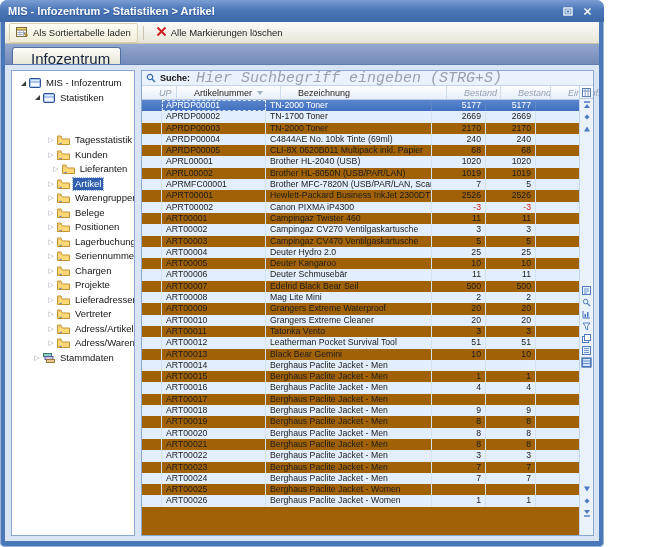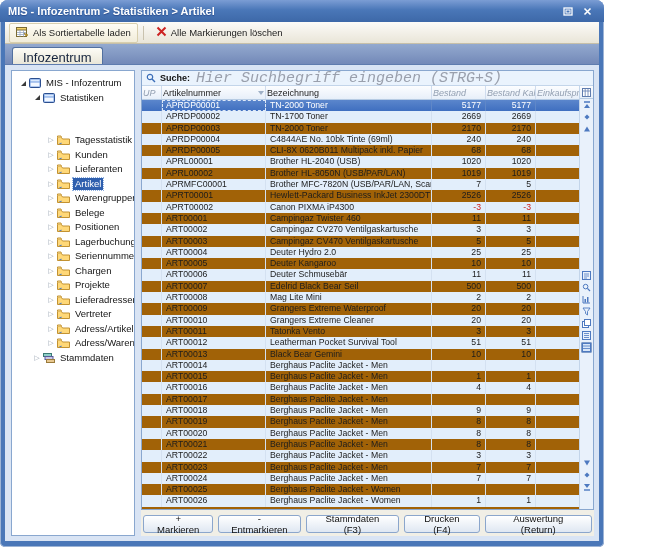--- a/index.html
+++ b/index.html
@@ -15,21 +15,21 @@
   
   .frame{flex:1;margin:0 5px 6px 5px;display:flex;flex-direction:column;background:#dde8f6;overflow:hidden;}
   
   .toolbar{height:22px;flex:none;display:flex;align-items:center;background:linear-gradient(#fcfbf8,#e9e5d8);
     border-bottom:1px solid #c6bfa9;padding:0 4px;}
   .tool-btn{display:flex;align-items:center;gap:4px;font-size:9.5px;color:#1c1c1c;padding:2px 6px;border:1px solid transparent;border-radius:2px;}
   .tool-btn.first{border-color:#d8cfae;background:linear-gradient(#fffdf5,#f1ecd9);}
   .tool-sep{width:1px;height:14px;background:#c9c2ae;margin:0 5px;}
   
   .tabstrip{height:21px;flex:none;background:linear-gradient(#93a9cf,#7389b8);display:flex;align-items:flex-end;padding:0 0 0 7px;border-bottom:1px solid #5f7cae;}
-  .tab{height:17px;padding:2px 10px 0 10px;font-size:13px;color:#16243d;background:linear-gradient(#fdfcf6,#e9e6d8);
+  .tab{height:17px;padding:2px 10px 0 18px;font-size:15px;color:#16243d;background:linear-gradient(#fdfcf6,#e9e6d8);
     border:1px solid #52709f;border-bottom:none;border-radius:3px 3px 0 0;}
   
   .content{flex:1;display:flex;padding:5px 5px 5px 6px;gap:6px;background:#d9e4f4;overflow:hidden;}
   
   .tree-panel{width:124px;flex:none;background:#ffffff;border:1px solid #89a7cf;padding:5px 0 12px 2px;overflow:hidden;font-size:9.5px;color:#141414;}
   .tree-item{height:14.5px;display:flex;align-items:center;white-space:nowrap;cursor:default;}
   .tw{display:inline-flex;align-items:center;justify-content:center;width:10px;flex:none;font-size:8px;}
   .arrow-col{color:#9aa4b2;font-size:7px;}
   .arrow-exp{width:0;height:0;border-bottom:5px solid #3a3a3a;border-left:5px solid transparent;}
   .tree-ico{margin:0 3px 0 1px;flex:none;display:inline-flex;}
@@ -40,21 +40,21 @@
   .table-panel{flex:1;background:#fdfeff;border:1px solid #89a7cf;display:flex;flex-direction:column;min-height:0;}
   
   .search-row{height:15px;flex:none;background:#eaf3fd;border-bottom:1px solid #c3d5ea;display:flex;align-items:center;padding:0 4px;gap:4px;}
   .search-label{font-size:9px;font-weight:bold;color:#101010;}
   .search-input{flex:1;border:none;background:transparent;font-size:15px;font-style:italic;color:#565b63;outline:none;font-family:Liberation Mono, monospace;}
   .search-input::placeholder{color:#9aa0ad;font-style:italic;}
   
   .grid-wrap{flex:1;display:flex;min-height:0;}
   .grid-main{flex:1;display:flex;flex-direction:column;min-width:0;}
   .hdr-row{height:14px;flex:none;display:flex;background:linear-gradient(#fcfdff,#e7eff9);border-bottom:1px solid #b6cbe3;}
-  .hdr-cell{font-size:9px;color:#1d1d1d;padding:1px 1px;border-right:1px solid #cfdcee;display:flex;align-items:center;overflow:hidden;white-space:nowrap;}
+  .hdr-cell{font-size:9px;color:#1d1d1d;padding:1px 17px;border-right:1px solid #cfdcee;display:flex;align-items:center;overflow:hidden;white-space:nowrap;}
   .hdr-cell.muted{color:#93a0b2;font-style:italic;}
   .sort-asc{margin-left:auto;width:0;height:0;border-left:3px solid transparent;border-right:3px solid transparent;border-top:4px solid #9fb0c6;}
   .c-up{width:20px;flex:none;}
   .c-nr{width:104px;flex:none;}
   .c-name{width:166px;flex:none;}
   .c-b{width:54px;flex:none;}
   .c-k{width:50px;flex:none;}
   .c-e{width:55px;flex:none;}
   .c-v{flex:1;min-width:0;border-right:none !important;}
   .grid-body{flex:1;display:flex;flex-direction:column;overflow:hidden;background:#a16207;}
@@ -172,21 +172,21 @@
             <span class="tw arrow-col">▷</span>
             <span class="tree-ico">
               <svg width="13" height="10" viewBox="0 0 13 10">
                 <path d="M0.5 2.5 h4 l1 1.5 h7 v5.5 h-12 Z" fill="#ffd878" stroke="#c29232"></path>
                 <path d="M0.5 2.5 v-1.5 h3.5 l0.5 1.5" fill="#ffe49a" stroke="#c29232"></path>
                 <path d="M1.5 9 l3-1.5 v1.5 Z" fill="#4d79c0"></path>
               </svg>
             </span>
             <span class="tree-label">Kunden</span>
           </div>
-          <div class="tree-item" style="padding-left: 32px;">
+          <div class="tree-item" style="padding-left: 32px; justify-content: center;">
             <span class="tw arrow-col">▷</span>
             <span class="tree-ico">
               <svg width="13" height="10" viewBox="0 0 13 10">
                 <path d="M0.5 2.5 h4 l1 1.5 h7 v5.5 h-12 Z" fill="#ffd878" stroke="#c29232"></path>
                 <path d="M0.5 2.5 v-1.5 h3.5 l0.5 1.5" fill="#ffe49a" stroke="#c29232"></path>
                 <path d="M1.5 9 l3-1.5 v1.5 Z" fill="#4d79c0"></path>
               </svg>
             </span>
             <span class="tree-label">Lieferanten</span>
           </div>
@@ -786,23 +786,16 @@
               <div class="strip-ico">
                 <svg width="8" height="8" viewBox="0 0 8 8">
                     <path d="M4 5 L7 1 H1 Z" fill="#4d79c0"></path>
                     <path d="M1 7 h6" stroke="#4d79c0" stroke-width="1.4"></path>
                   </svg>
               </div>
             </div>
           </div>
         </div>
 
-        <div class="footer">
-            <button class="f-btn">+ Markieren</button>
-            <button class="f-btn">- Entmarkieren</button>
-            <button class="f-btn">Stammdaten (F3)</button>
-            <button class="f-btn">Drucken (F4)</button>
-            <button class="f-btn">Auswertung (Return)</button>
-          </div>
       </div>
     </div>
   </div>
 </div>
 
 </body></html>

